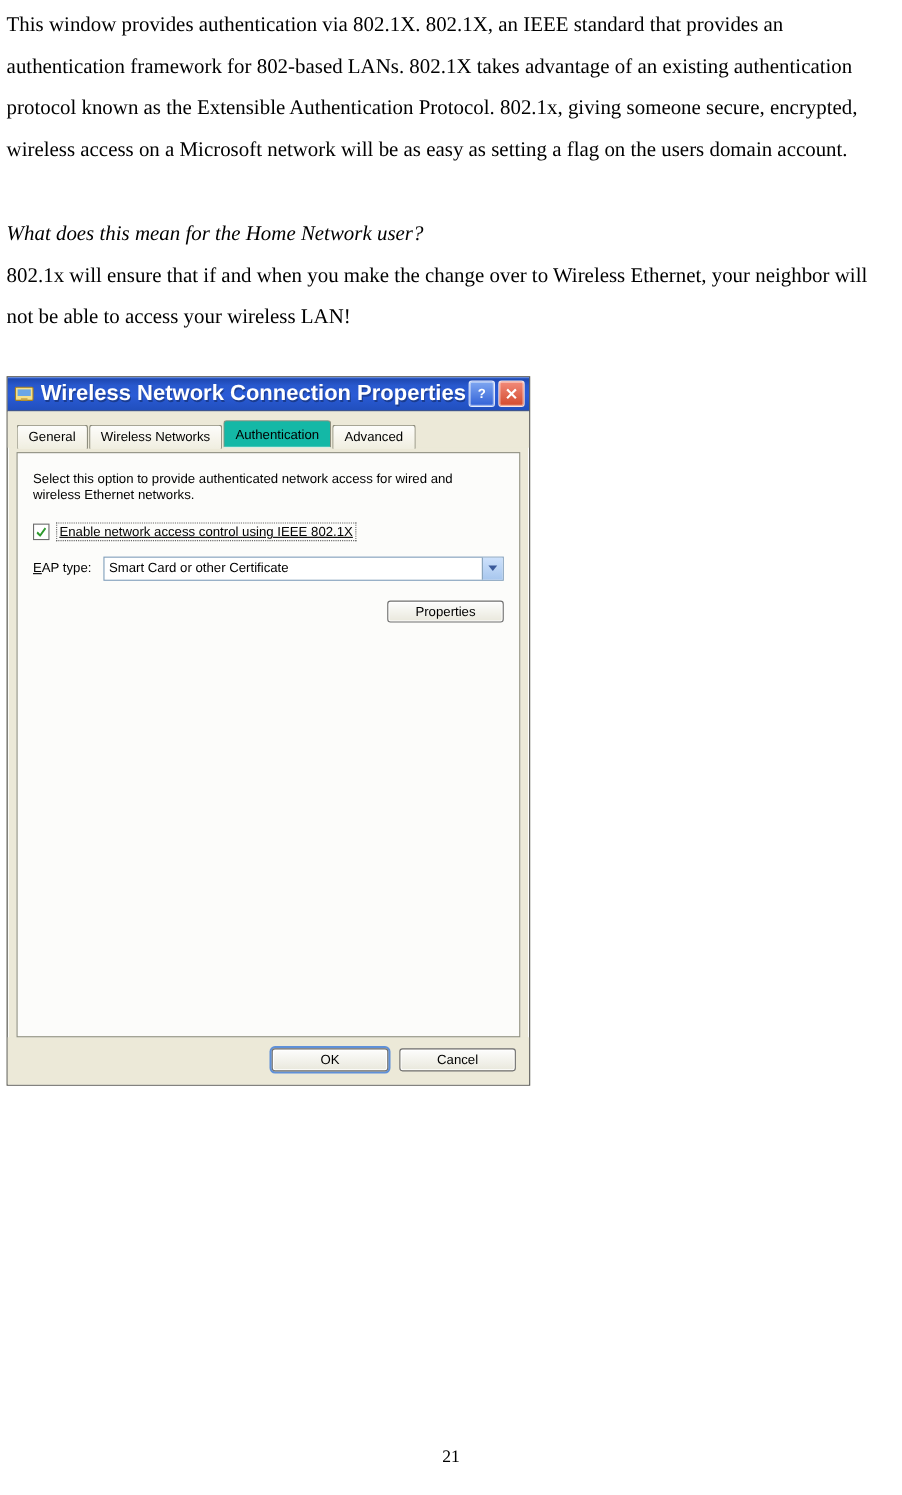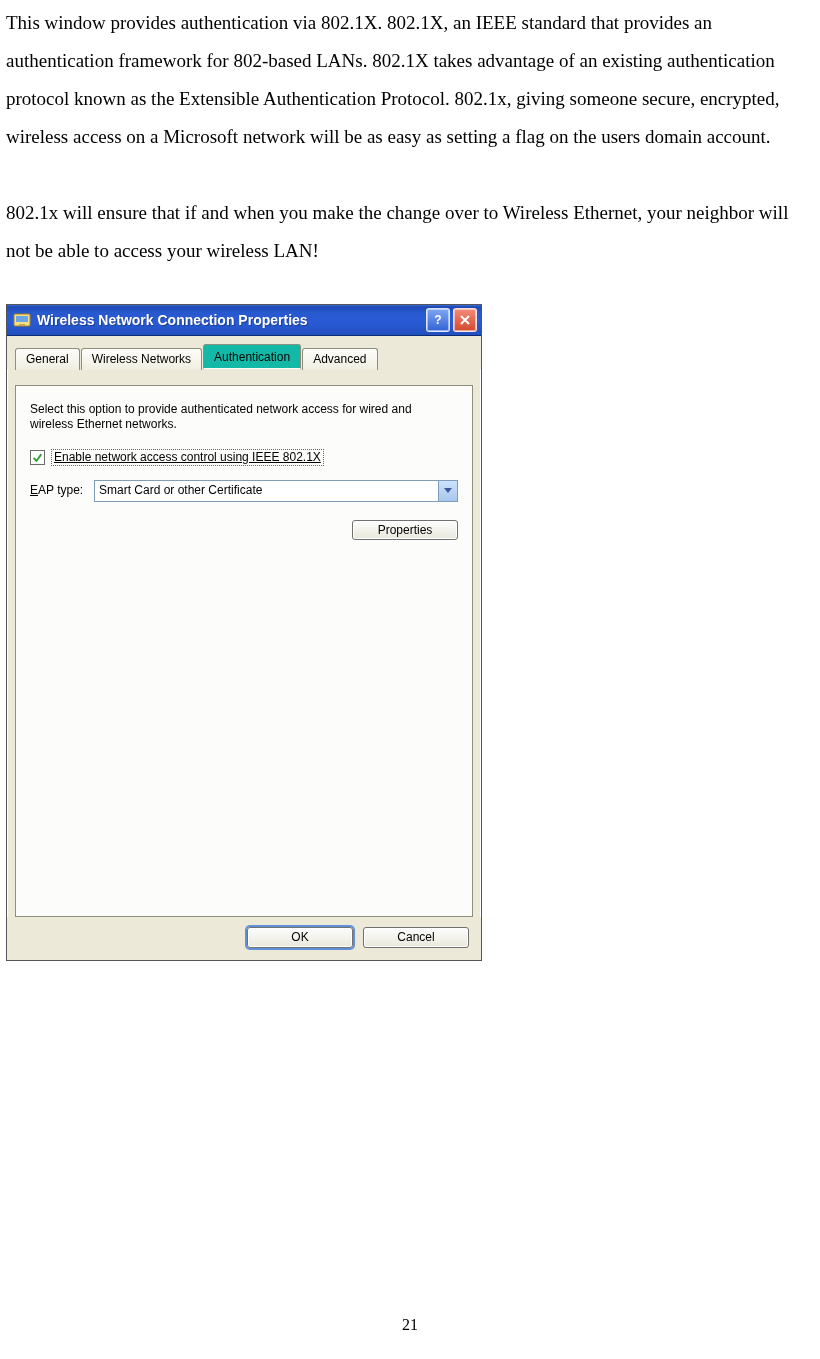--- a/index.html
+++ b/index.html
@@ -53,21 +53,21 @@
     border-bottom: 1px solid #0d2a74;
   }
   .titlebar .tb-icon {
     width: 18px; height: 18px; margin-right: 6px;
     display: inline-block;
   }
   .titlebar .title {
     flex: 1;
     color: #fff;
     font-weight: bold;
-    font-size: 14px;
+    font-size: 20px;
     text-shadow: 1px 1px 0 rgba(0,0,0,.3);
     white-space: nowrap; overflow: hidden;
   }
   .titlebar .tbtn {
     width: 22px; height: 22px; margin-left: 3px;
     border-radius: 3px;
     display: flex; align-items: center; justify-content: center;
     border: 1px solid rgba(255,255,255,.8);
     box-shadow: inset 0 0 0 1px rgba(255,255,255,.5);
   }
@@ -95,21 +95,21 @@
   .tab.active {
     background: #14b8a6;
     padding-top: 5px;
     top: 0;
     z-index: 2;
     border-bottom: 1px solid #fcfcfa;
   }
   .tabpanel {
     border: 1px solid #8e8e7e;
     background: #fcfcfa;
-    margin: 16px 8px 0 8px;
+    margin: 4px 8px 0 8px;
     padding: 16px 14px 14px 14px;
     min-height: 500px;
     position: relative;
   }
   .desc { margin-bottom: 18px; }
   .chk-row { display: flex; align-items: flex-start; margin: 6px 0; text-decoration: underline; }
   .chk {
     width: 13px; height: 13px; border: 1px solid #6b6b6b;
     background: #fff; margin-right: 6px; margin-top: 1px; flex: 0 0 auto;
     display: flex; align-items: center; justify-content: center;
@@ -180,20 +180,21 @@
   }
 
   .underline { text-decoration: underline; }
 </style>
 </head>
 <body>
 
 <div class="page">
   <p class="para">This window provides authentication via 802.1X. 802.1X, an IEEE standard that provides an authentication framework for 802-based LANs. 802.1X takes advantage of an existing authentication protocol known as the Extensible Authentication Protocol. 802.1x, giving someone secure, encrypted, wireless access on a Microsoft network will be as easy as setting a flag on the users domain account.</p>
   <p class="para">&nbsp;</p>
+  <p class="para italic">What does this mean for the Home Network user?</p>
   <p class="para">802.1x will ensure that if and when you make the change over to Wireless Ethernet, your neighbor will not be able to access your wireless LAN!</p>
 
   <div class="dialog-wrap">
     <div class="dialog">
 
       <div class="titlebar">
         <span class="tb-icon">
           <svg viewBox="0 0 18 18" width="18" height="18">
             <rect x="1" y="3" width="16" height="12" rx="1" fill="#f5e08a" stroke="#a57f1f"></rect>
             <rect x="3" y="5" width="12" height="6" fill="#6aa6e6"></rect>

